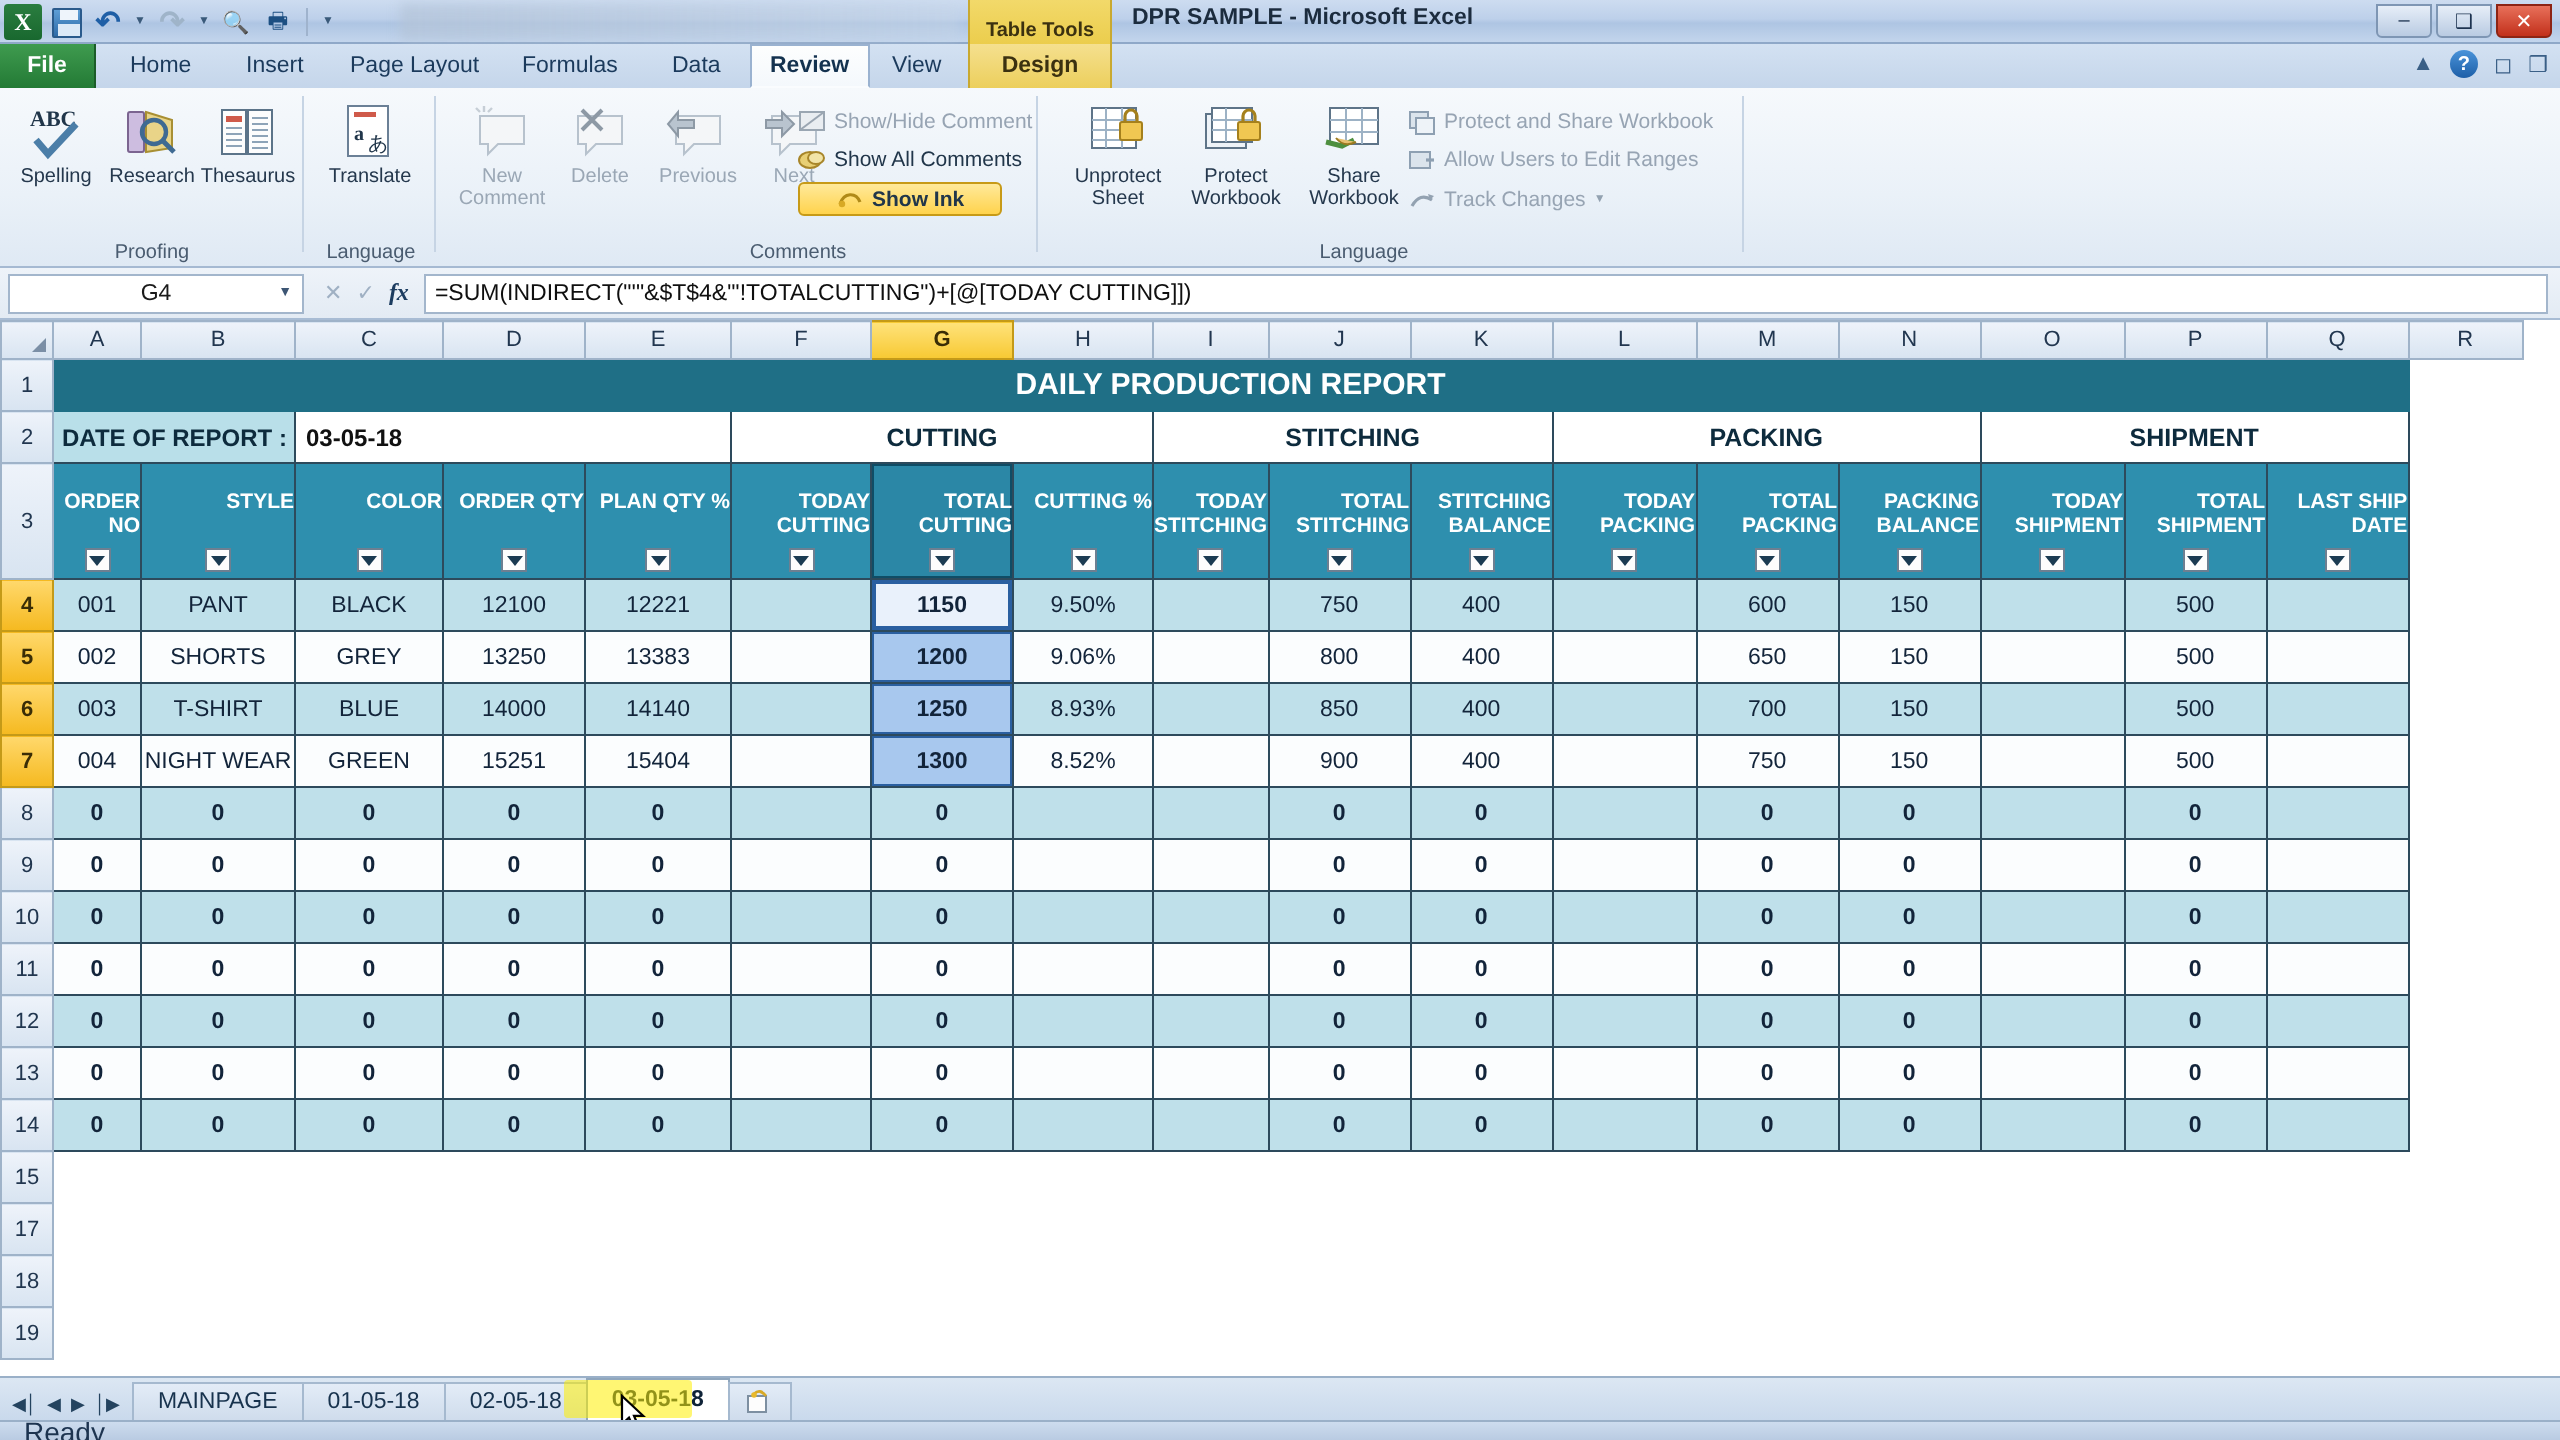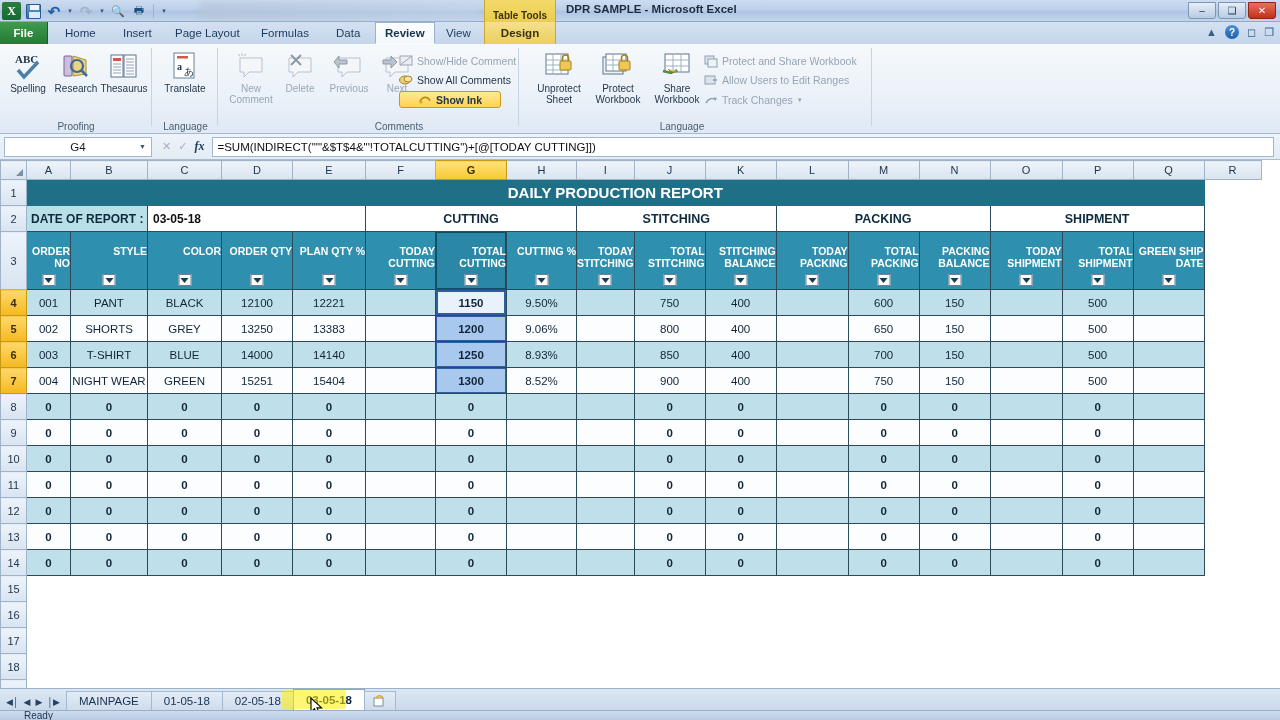--- a/index.html
+++ b/index.html
@@ -257,22 +257,22 @@
   .cursor {
     position: absolute; left: 310px; top: 697px; width: 14px; height: 20px;
     pointer-events: none;
   }
 
   
   .statusbar {
     position: absolute; left: 0; top: 710px; width: 1280px; height: 10px;
     background: linear-gradient(to bottom,#cddcee,#b9cbe2);
     border-top: 1px solid #9ab0c8;
-    display: flex; align-items: center; gap: 10px; padding-left: 24px;
-    font-size: 10px; color: #1d3450; overflow: hidden; text-decoration: underline;
+    display: flex; align-items: center; gap: 10px; padding-left: 12px;
+    font-size: 14px; color: #1d3450; overflow: hidden; text-decoration: underline;
   }
 </style>
 </head>
 <body>
 
 <div id="app">
 
   <div class="titlebar">
     <div class="titlebar-blur"></div>
     <div class="qat">
@@ -637,21 +637,21 @@
         <td class="hdr-cell selcol"><span>TOTAL CUTTING</span><span class="filter"></span></td>
         <td class="hdr-cell"><span>CUTTING %</span><span class="filter"></span></td>
         <td class="hdr-cell"><span>TODAY STITCHING</span><span class="filter"></span></td>
         <td class="hdr-cell"><span>TOTAL STITCHING</span><span class="filter"></span></td>
         <td class="hdr-cell"><span>STITCHING BALANCE</span><span class="filter"></span></td>
         <td class="hdr-cell"><span>TODAY PACKING</span><span class="filter"></span></td>
         <td class="hdr-cell"><span>TOTAL PACKING</span><span class="filter"></span></td>
         <td class="hdr-cell"><span>PACKING BALANCE</span><span class="filter"></span></td>
         <td class="hdr-cell"><span>TODAY SHIPMENT</span><span class="filter"></span></td>
         <td class="hdr-cell"><span>TOTAL SHIPMENT</span><span class="filter"></span></td>
-        <td class="hdr-cell"><span>GREEN SHIP DATE</span><span class="filter"></span></td>
+        <td class="hdr-cell"><span>LAST SHIP DATE</span><span class="filter"></span></td>
         <td class="blank"></td>
       </tr>
 
       </tbody>
         <tbody id="data-rows">
           <tr>
             <td class="rowhdr sel">4</td>
             <td class="cell band">001</td>
             <td class="cell band">PANT</td>
             <td class="cell band">BLACK</td>
@@ -879,41 +879,20 @@
             <td class="cell band bold"></td>
             <td class="cell band bold">0</td>
             <td class="cell band bold"></td>
             <td class="blank"></td>
           </tr>
         </tbody>
 
       <tbody id="empty-rows">
           <tr>
             <td class="rowhdr">15</td>
-            <td class="blank"></td>
-            <td class="blank"></td>
-            <td class="blank"></td>
-            <td class="blank"></td>
-            <td class="blank"></td>
-            <td class="blank"></td>
-            <td class="blank"></td>
-            <td class="blank"></td>
-            <td class="blank"></td>
-            <td class="blank"></td>
-            <td class="blank"></td>
-            <td class="blank"></td>
-            <td class="blank"></td>
-            <td class="blank"></td>
-            <td class="blank"></td>
-            <td class="blank"></td>
-            <td class="blank"></td>
-            <td class="blank"></td>
-          </tr>
-          <tr>
-            <td class="rowhdr">16</td>
             <td class="blank"></td>
             <td class="blank"></td>
             <td class="blank"></td>
             <td class="blank"></td>
             <td class="blank"></td>
             <td class="blank"></td>
             <td class="blank"></td>
             <td class="blank"></td>
             <td class="blank"></td>
             <td class="blank"></td>

